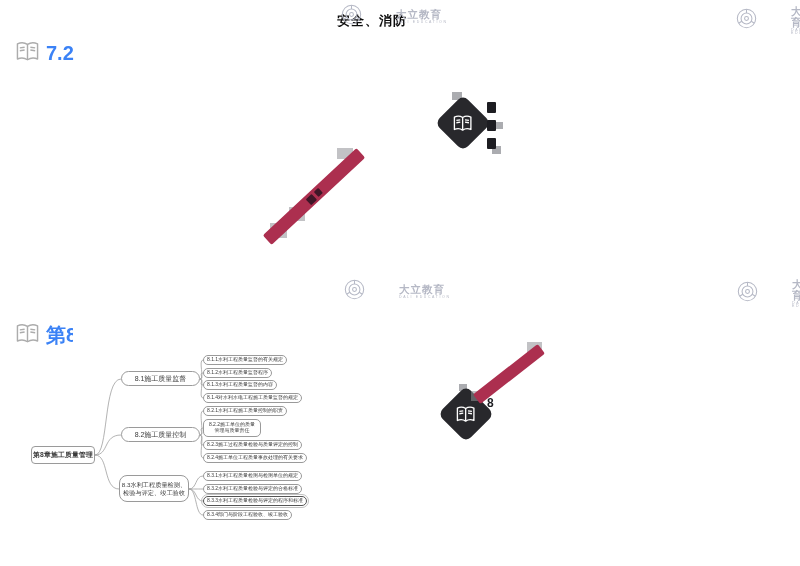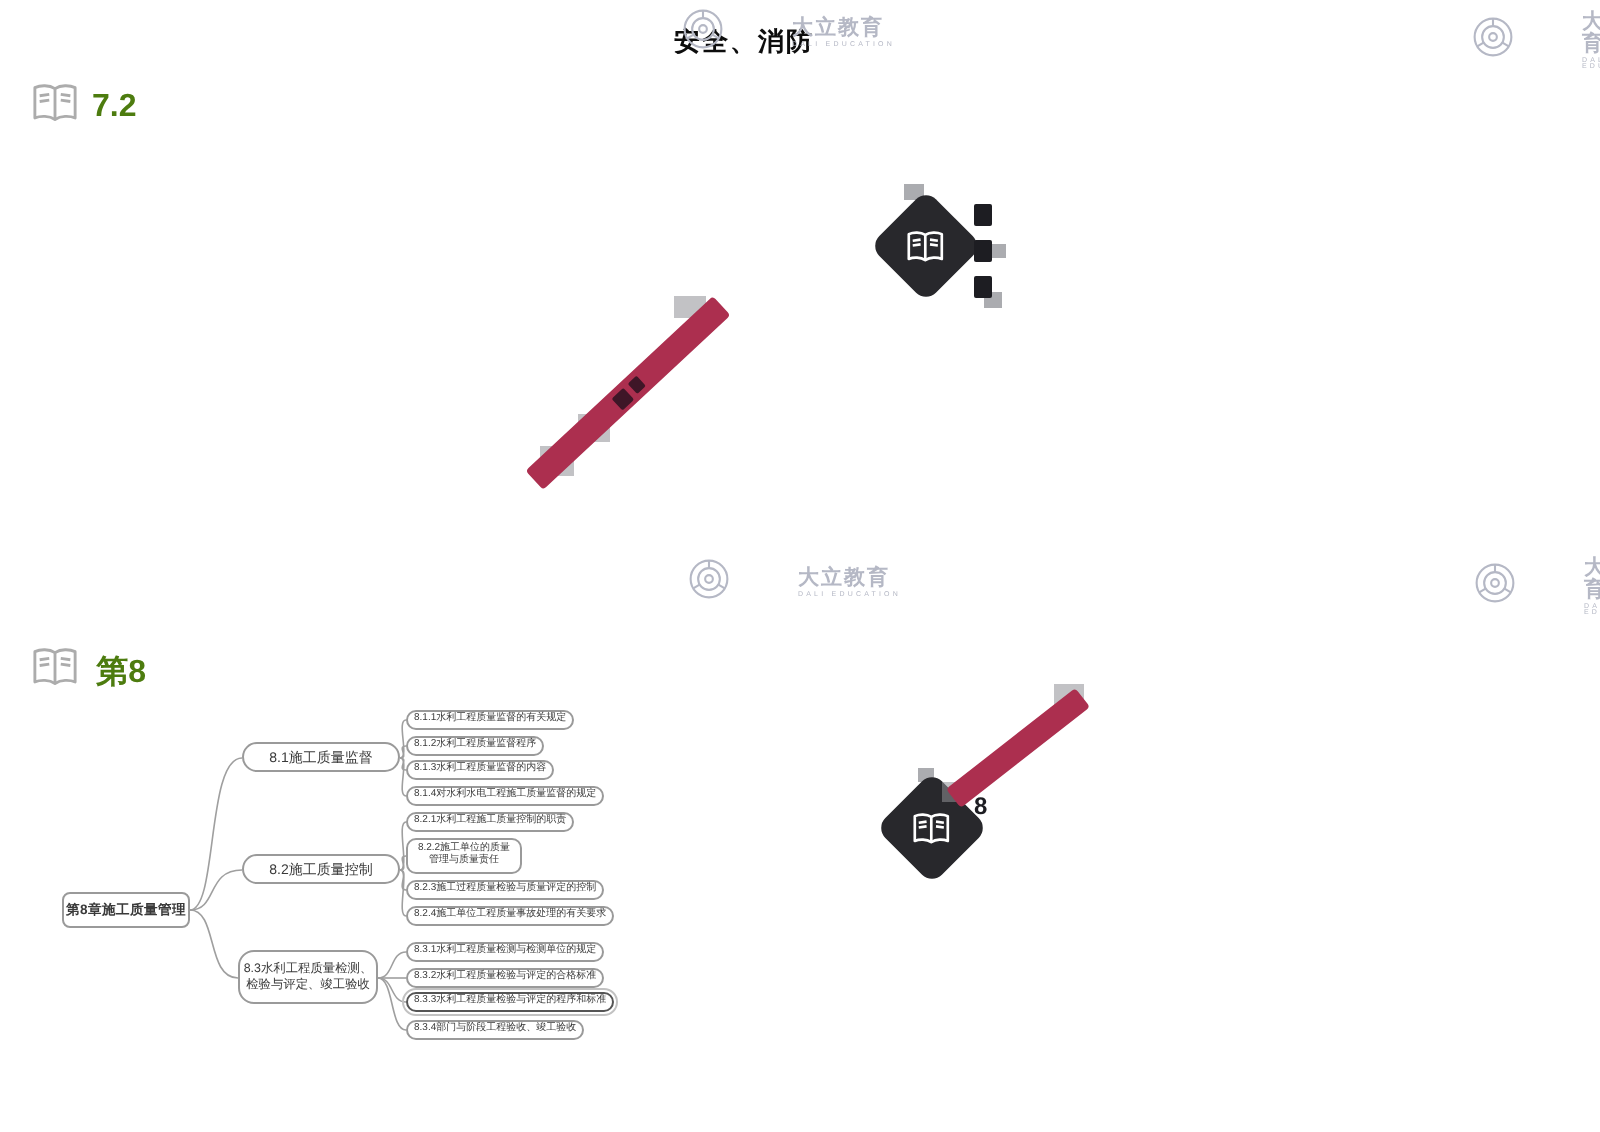--- a/index.html
+++ b/index.html
@@ -8,21 +8,21 @@
     font-family:"Liberation Sans","DejaVu Sans",sans-serif;overflow:hidden;
   }
   
   .watermark{position:absolute;display:flex;align-items:center;gap:3px;color:#b5b8c5;}
   .watermark .wm-txt{display:flex;flex-direction:column;line-height:1;margin-left:31px;}
   .wm-brand{font-size:10.5px;font-weight:bold;letter-spacing:1px;}
   .wm-sub{font-size:3.5px;letter-spacing:1.6px;margin-top:1.5px;}
   
   .hdr-frag{position:absolute;left:337px;top:12px;font-size:13px;font-weight:bold;color:#0d0d0d;letter-spacing:1px;white-space:nowrap;}
   .sec-title{position:absolute;display:flex;align-items:center;gap:5px;}
-  .sec-title .t-txt{font-size:16px;font-weight:bold;color:#4d7c0f;white-space:nowrap;overflow:hidden;}
+  .sec-title .t-txt{font-size:20px;font-weight:bold;color:#3b82f6;white-space:nowrap;overflow:hidden;}
   
   .badge{position:absolute;}
   .badge .panel{position:absolute;background:#fff;border-radius:6px;}
   .diamond{position:absolute;background:#28282c;border-radius:7px;transform:rotate(45deg);display:flex;align-items:center;justify-content:center;}
   .diamond svg{transform:rotate(-45deg);}
   .gsq{position:absolute;background:#8f9095;opacity:.75;}
   .frag{position:absolute;background:#1d1d22;border-radius:1px;}
   .frag8{position:absolute;font-size:12px;font-weight:bold;color:#1d1d22;width:8px;overflow:hidden;}
   
   .stamp{position:absolute;background:#ac2f4f;border-radius:2px;display:flex;align-items:center;justify-content:center;gap:3px;}

